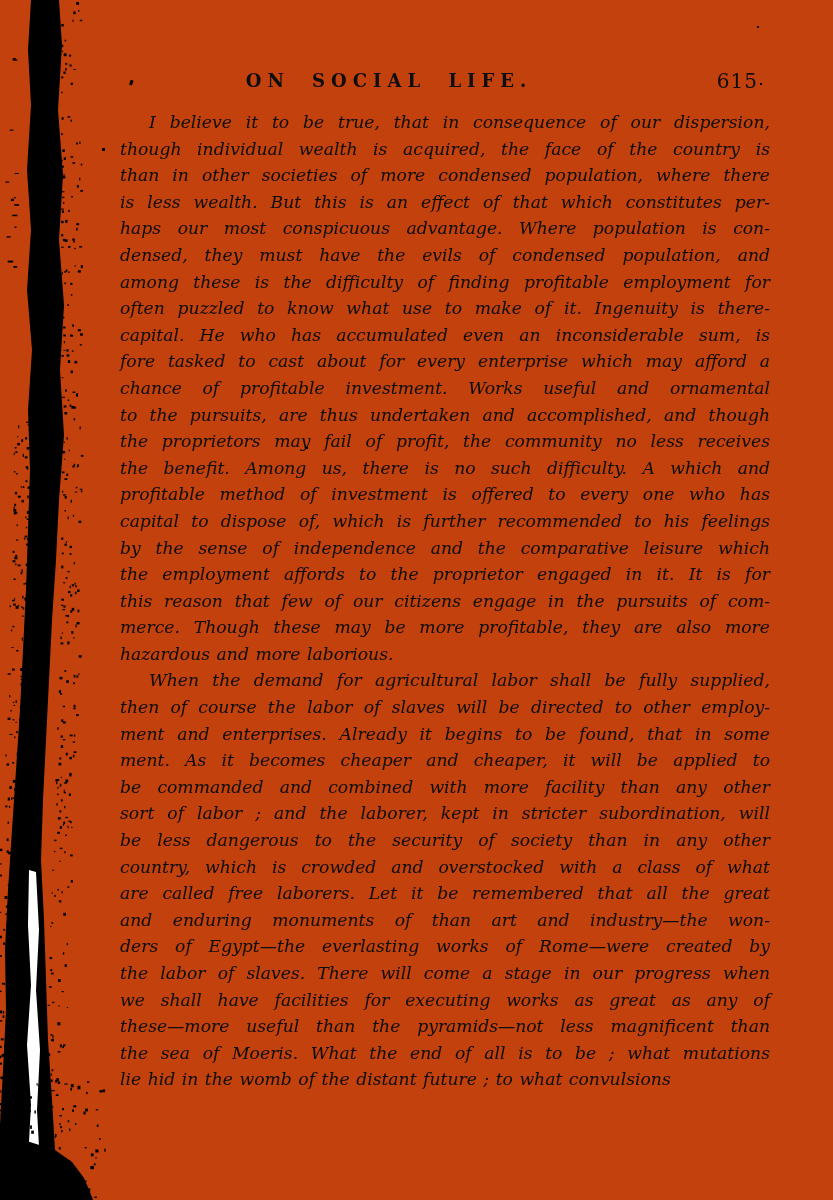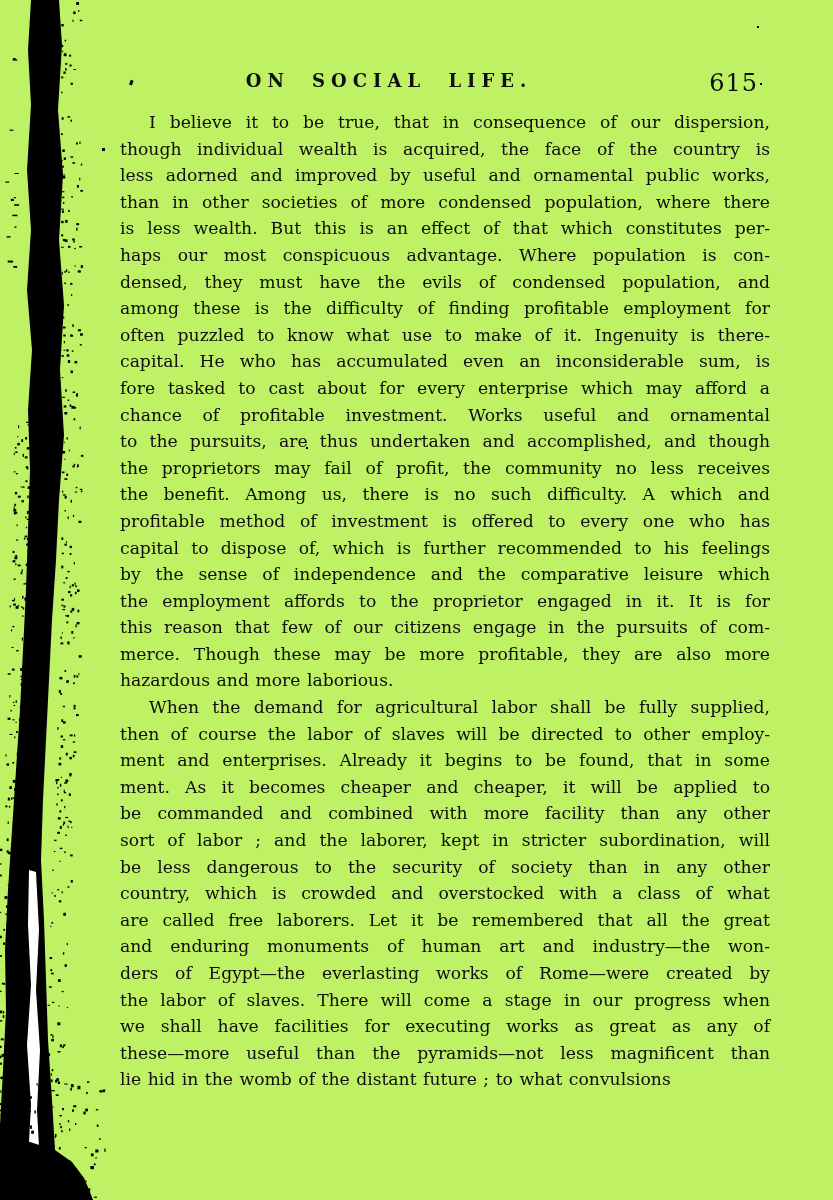--- a/index.html
+++ b/index.html
@@ -4,21 +4,21 @@
 <style>
   html, body {
     margin: 0; padding: 0;
     width: 833px; height: 1200px;
     overflow: hidden;
     background: #ffffff;
   }
   #page-root {
     position: relative;
     width: 833px; height: 1200px;
-    background: #bef264;
+    background: #c2410c;
     font-family: "DejaVu Serif", serif;
     color: #0d0d0d;
   }
   
   #gutter-svg {
     position: absolute;
     left: 0; top: 0;
     width: 120px; height: 1200px;
   }
   
@@ -34,31 +34,32 @@
     padding-right: 112px; 
     font-size: 18px;
     font-weight: 600;
     letter-spacing: 6px;
     word-spacing: 10px;
     white-space: nowrap;
   }
   .page-number {
     position: absolute;
     right: 12px; top: -1px;
-    font-size: 24px;
+    font-size: 20px;
     letter-spacing: 1px;
   }
   
   .page-body {
     position: absolute;
     left: 120px; top: 109px;
     width: 650px;
     font-size: 17.2px;
     line-height: 26.6px;
     text-rendering: optimizeLegibility;
+    font-style: italic;
   }
   .text-line {
     text-align: justify;
     text-align-last: justify;
     height: 26.6px;
     white-space: normal;
     word-spacing: 0.06em;
   }
   .text-line.par-first { text-indent: 29px; }
   .text-line.par-last  { text-align-last: left; }
@@ -711,21 +712,20 @@
   </svg>
 
   <div class="header-row">
     <div class="running-head">ON SOCIAL LIFE.</div>
     <div class="page-number">615</div>
   </div>
 
   <div class="page-body" id="page-body">
       <div class="text-line par-first">I believe it to be true, that in consequence of our dispersion,</div>
       <div class="text-line">though individual wealth is acquired, the face of the country is</div>
-      <div class="text-line">less adorned and improved by useful and ornamental public works,</div>
       <div class="text-line">than in other societies of more condensed population, where there</div>
       <div class="text-line">is less wealth.  But this is an effect of that which constitutes per-</div>
       <div class="text-line">haps our most conspicuous advantage.  Where population is con-</div>
       <div class="text-line">densed, they must have the evils of condensed population, and</div>
       <div class="text-line">among these is the difficulty of finding profitable employment for</div>
       <div class="text-line">often puzzled to know what use to make of it.  Ingenuity is there-</div>
       <div class="text-line">capital.  He who has accumulated even an inconsiderable sum, is</div>
       <div class="text-line">fore tasked to cast about for every enterprise which may afford a</div>
       <div class="text-line">chance of profitable investment.  Works useful and ornamental</div>
       <div class="text-line">to the pursuits, are thus undertaken and accomplished, and though</div>
@@ -740,25 +740,26 @@
       <div class="text-line par-last">hazardous and more laborious.</div>
       <div class="text-line par-first">When the demand for agricultural labor shall be fully supplied,</div>
       <div class="text-line">then of course the labor of slaves will be directed to other employ-</div>
       <div class="text-line">ment and enterprises.  Already it begins to be found, that in some</div>
       <div class="text-line">ment.  As it becomes cheaper and cheaper, it will be applied to</div>
       <div class="text-line">be commanded and combined with more facility than any other</div>
       <div class="text-line">sort of labor ; and the laborer, kept in stricter subordination, will</div>
       <div class="text-line">be less dangerous to the security of society than in any other</div>
       <div class="text-line">country, which is crowded and overstocked with a class of what</div>
       <div class="text-line">are called free laborers.  Let it be remembered that all the great</div>
-      <div class="text-line">and enduring monuments of human art and industry—the won-</div>
+      <div class="text-line">and enduring monuments of than art and industry—the won-</div>
       <div class="text-line">ders of Egypt—the everlasting works of Rome—were created by</div>
       <div class="text-line">the labor of slaves.  There will come a stage in our progress when</div>
       <div class="text-line">we shall have facilities for executing works as great as any of</div>
       <div class="text-line">these—more useful than the pyramids—not less magnificent than</div>
+      <div class="text-line">the sea of Moeris.  What the end of all is to be ; what mutations</div>
       <div class="text-line par-last">lie hid in the womb of the distant future ; to what convulsions</div>
     </div>
 
   <svg style="position:absolute;left:0;top:0;width:833px;height:1200px;pointer-events:none" viewBox="0 0 833 1200" xmlns="http://www.w3.org/2000/svg" aria-hidden="true">
     <rect x="130" y="80" width="3" height="5" fill="#000" transform="rotate(20 131 82)"></rect>
     <rect x="102" y="148" width="3" height="3" fill="#000"></rect>
     <rect x="306" y="447" width="2" height="2" fill="#000"></rect>
     <rect x="757" y="26" width="2" height="2" fill="#000"></rect>
     <rect x="760" y="83" width="2" height="2" fill="#000"></rect>
   </svg>

